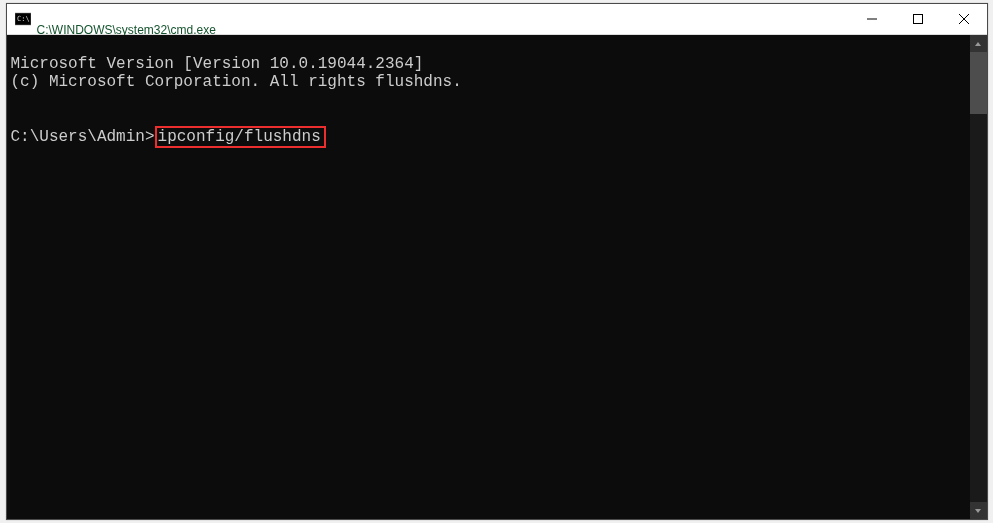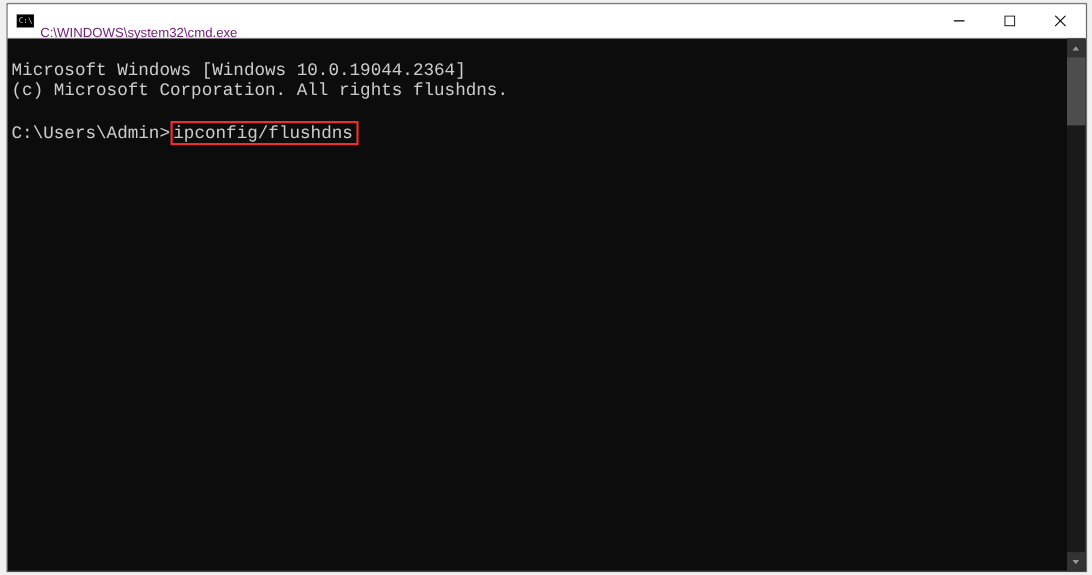--- a/index.html
+++ b/index.html
@@ -40,21 +40,21 @@
       display: flex;
       align-items: center;
       justify-content: center;
     }
     .titlebar-icon svg {
       width: 16px;
       height: 16px;
     }
     .titlebar-title {
       font-size: 12px;
-      color: #701a75;
+      color: #14532d;
       flex: 1;
       margin-top: 22px;
     }
     .titlebar-controls {
       display: flex;
       height: 100%;
     }
     .titlebar-btn {
       width: 46px;
       height: 100%;
@@ -85,21 +85,21 @@
       white-space: pre;
     }
     .prompt-line {
       display: inline;
     }
     .highlighted-command {
       border: 2px solid #ed2e2e;
       padding: 2px 3px 2px 1px;
       display: inline-block;
       line-height: 14px;
-      margin-top: 1px;
+      margin-top: 17px;
     }
     .scrollbar {
       position: absolute;
       right: 0;
       top: 0;
       width: 17px;
       height: 100%;
       background: #1a1a1a;
       display: flex;
       flex-direction: column;
@@ -161,21 +161,21 @@
       <div class="titlebar-btn close">
         <svg viewBox="0 0 10 10">
             <line x1="0" y1="0" x2="10" y2="10"></line>
             <line x1="10" y1="0" x2="0" y2="10"></line>
           </svg>
       </div>
     </div>
   </div>
   <div class="console-area">
     <div class="console-content">
-<span>Microsoft Windows [Windows 10.0.19044.2364]</span>
+<span>Microsoft Version [Version 10.0.19044.2364]</span>
 <span>(c) Microsoft Corporation. All rights flushdns.</span>
 <div class="blank-line"></div><span class="prompt-line">C:\Users\Admin&gt;</span><span class="highlighted-command">ipconfig/flushdns</span>
     </div>
     <div class="scrollbar">
       <div class="scrollbar-btn">
         <svg viewBox="0 0 8 8">
             <polygon points="4,2 7,6 1,6"></polygon>
           </svg>
       </div>
       <div class="scrollbar-track">

